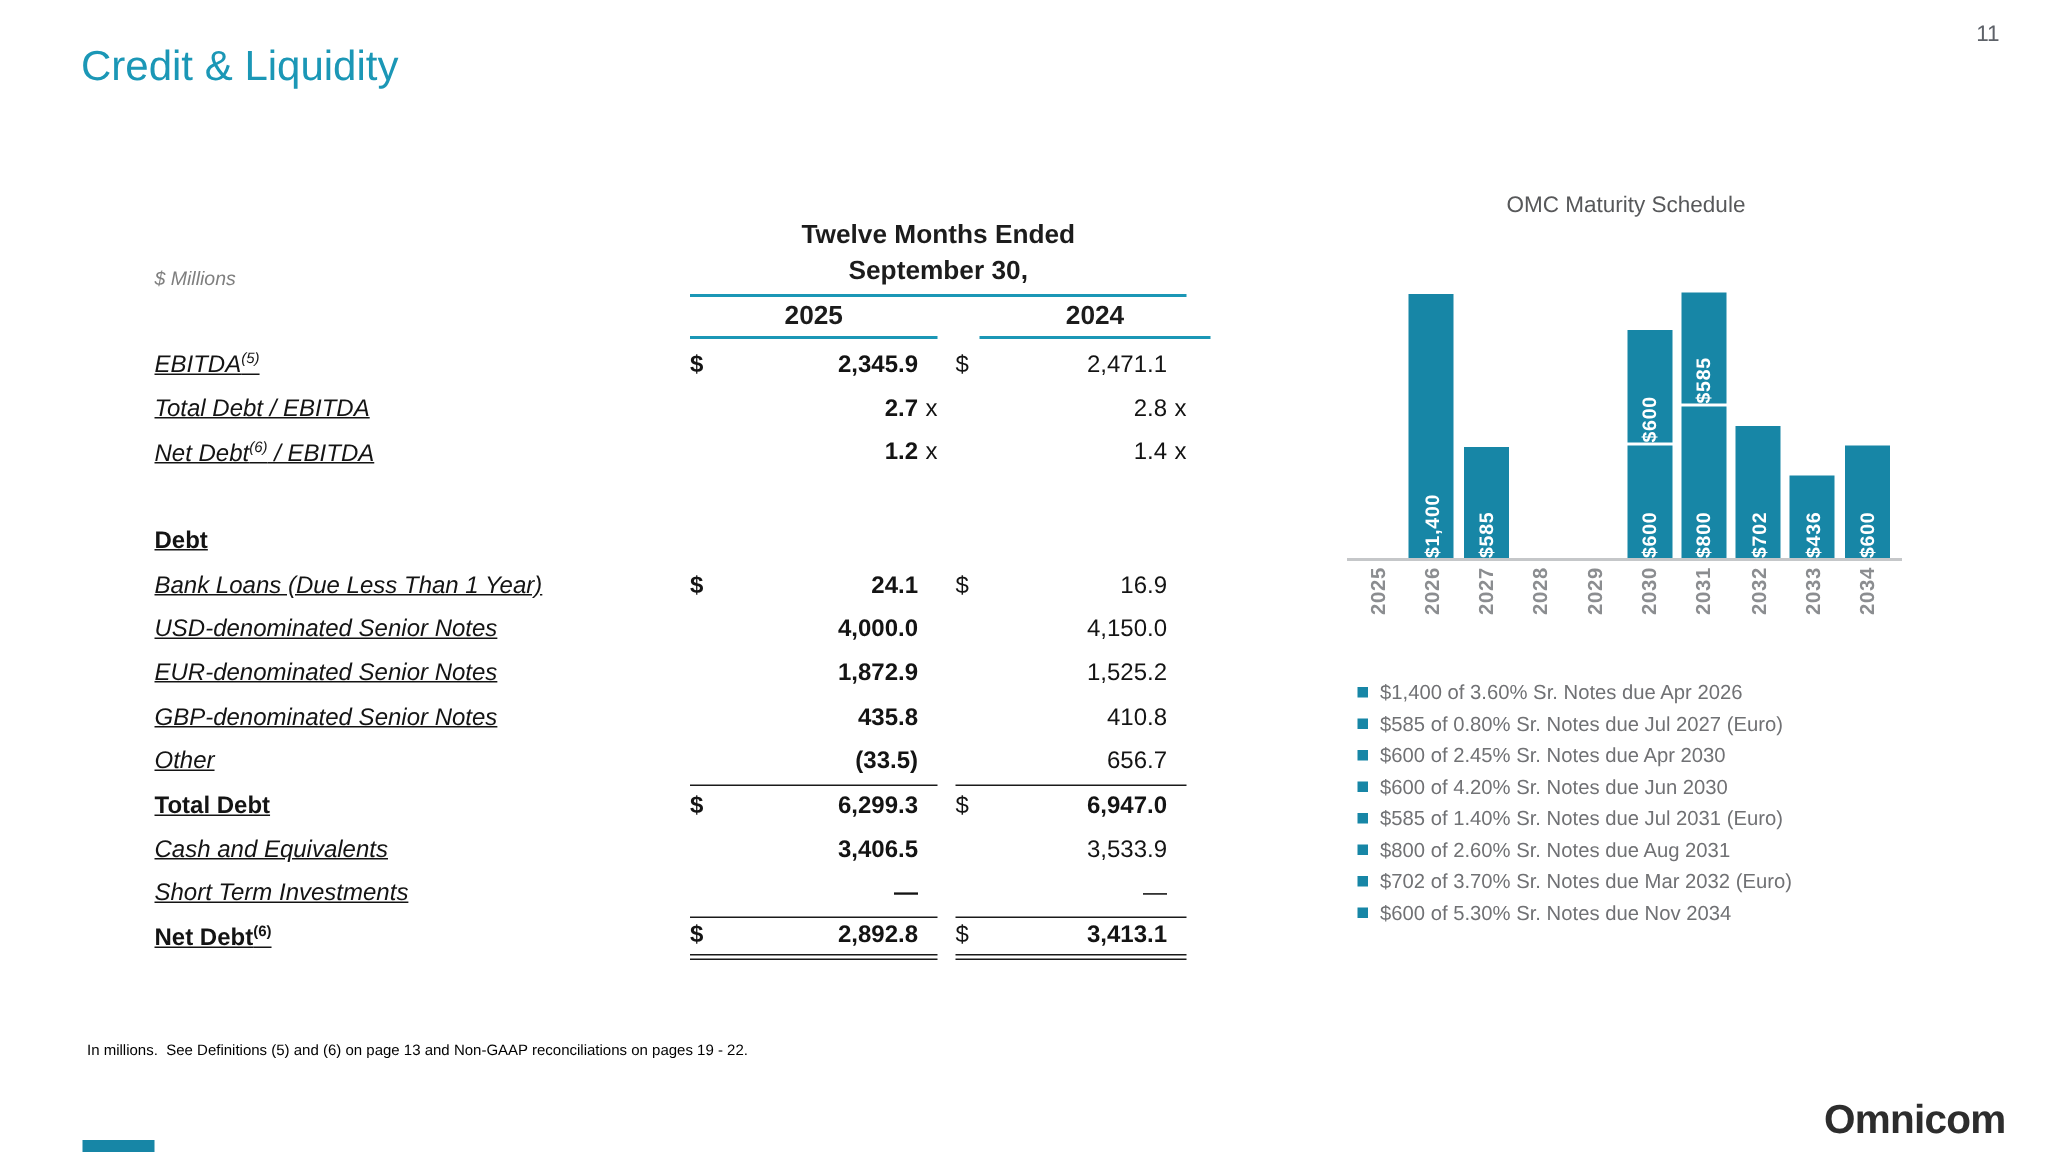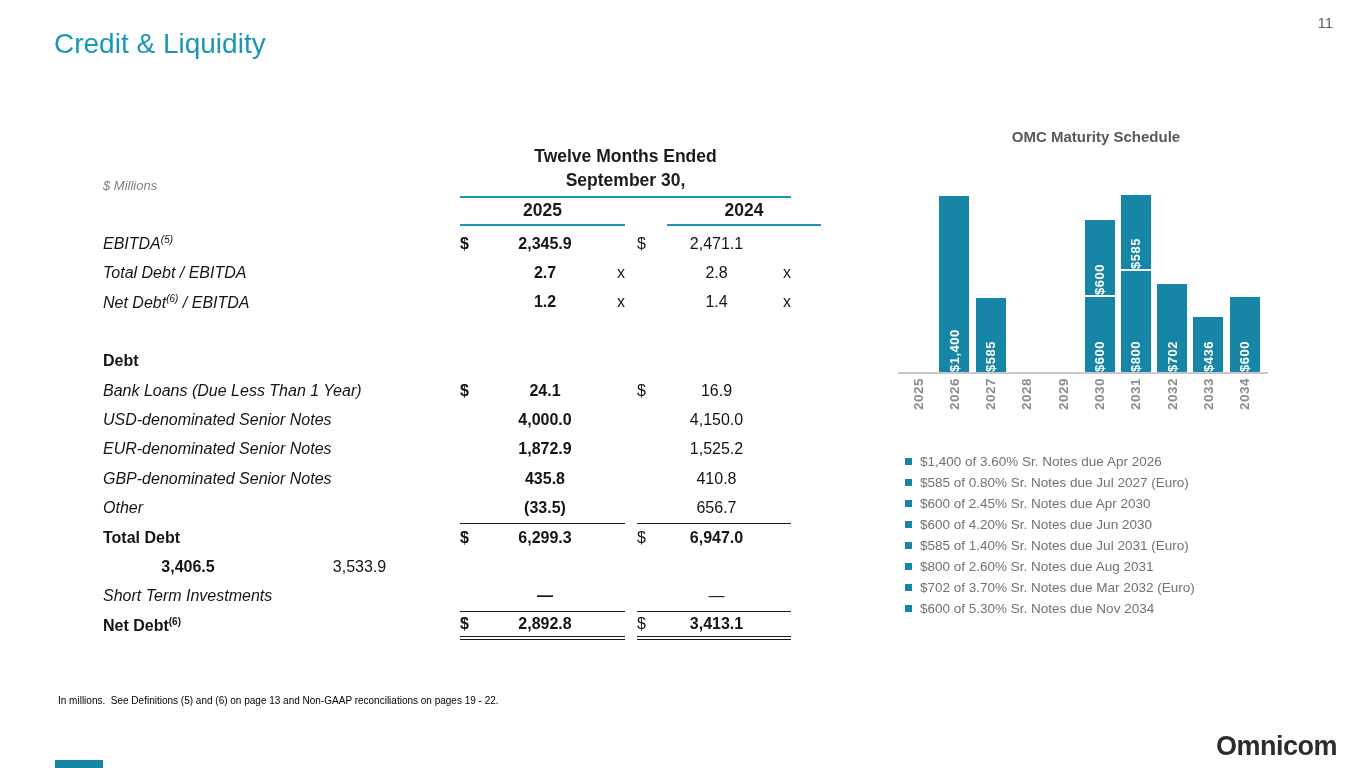--- a/index.html
+++ b/index.html
@@ -18,40 +18,40 @@
   .period-hdr {
     position:absolute; left:357px; top:4px; width:331px; text-align:center;
     font-weight:bold; font-size:17.5px; line-height:24px; padding-bottom:4px;
     border-bottom:2.5px solid #1b97b6; color:#1c1c1c;
   }
   .colhdr {
     position:absolute; top:60px; height:26px; text-align:center;
     font-weight:bold; font-size:17.5px; border-bottom:2.5px solid #1b97b6; color:#1c1c1c;
   }
   .colhdr.c1 { left:357px; width:165px; }
-  .colhdr.c2 { left:564px; width:154px; }
+  .colhdr.c2 { left:550px; width:154px; }
   .trows { position:absolute; left:0; top:89px; width:688px; }
   .trow { display:flex; height:29.4px; align-items:center; }
-  .tlabel { width:357px; }
+  .tlabel { width:357px;text-decoration:underline; }
   .tlabel.italic { font-style:italic; }
   .tlabel.bold { font-weight:bold; }
   .tcell { display:flex; align-items:center; align-self:stretch; }
   .tcell.c1 { width:165px; }
   .tcell.c2 { width:154px; }
   .tcell .cur { width:18px; text-align:left; }
-  .tcell .val { flex:1; text-align:center; }
+  .tcell .val { flex:1; text-align:right; }
   .tcell .suf { width:13px; text-align:right; }
   .tcell.bt { border-top:1.5px solid #1a1a1a; }
   .tcell.dbl { border-bottom:4px double #1a1a1a; }
   .bold { font-weight:bold; }
   sup { font-size:10px; }
 
   
   .chart { position:absolute; left:898px; top:124px; width:372px; height:300px; }
-  .chart-title { position:absolute; top:4px; left:12px; width:100%; text-align:center; font-size:15px; font-weight:bold; color:#57585a; }
+  .chart-title { position:absolute; top:4px; left:0; width:100%; text-align:center; font-size:15px; font-weight:normal; color:#57585a; }
   .plot { position:absolute; left:0; top:0; width:372px; height:248px; }
   .axis-line { position:absolute; left:0; top:248px; width:370px; height:1.5px; background:#c5c7c9; }
   .bar-seg { position:absolute; background:#1786a6; display:flex; justify-content:center; }
   .vtext { writing-mode:vertical-rl; transform:rotate(180deg); text-orientation:mixed; }
   .seg-label { color:#ffffff; font-weight:bold; font-size:13px; letter-spacing:0.5px; margin-top:5px; white-space:nowrap; }
   .axis-slot { position:absolute; top:254px; display:flex; justify-content:center; width:36px; }
   .year-label { font-size:13.5px; font-weight:bold; color:#8b8d90; letter-spacing:0.5px; }
 
   
   .legend { position:absolute; left:905px; top:451px; }
@@ -216,20 +216,21 @@
             <span class="suf"></span>
           </div>
           <span style="width: 12px;"></span>
           <div class="tcell c2 bt">
             <span class="cur">$</span>
             <span class="val bold">6,947.0</span>
             <span class="suf"></span>
           </div>
         </div>
         <div class="trow">
+          <div class="tlabel italic"><span>Cash and Equivalents</span></div>
           <div class="tcell c1">
             <span class="cur bold"></span>
             <span class="val bold">3,406.5</span>
             <span class="suf"></span>
           </div>
           <span style="width: 12px;"></span>
           <div class="tcell c2">
             <span class="cur"></span>
             <span class="val">3,533.9</span>
             <span class="suf"></span>

